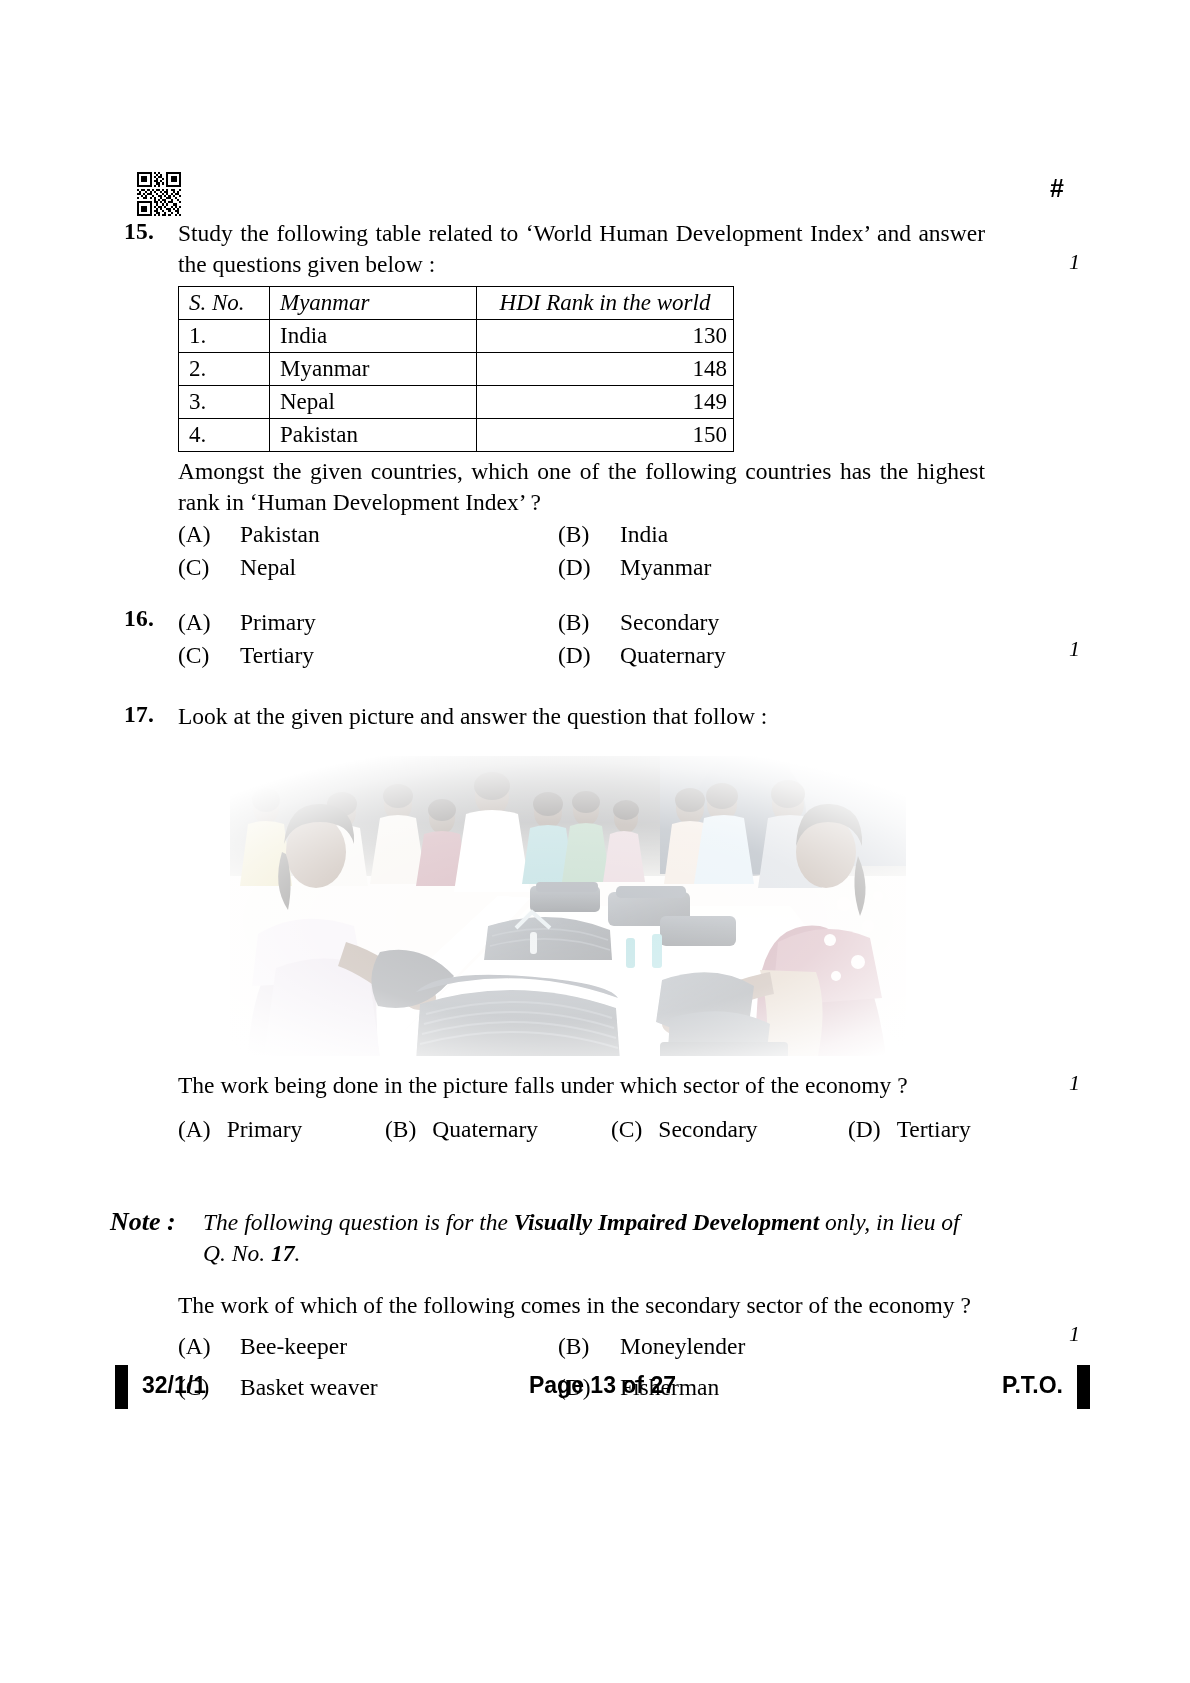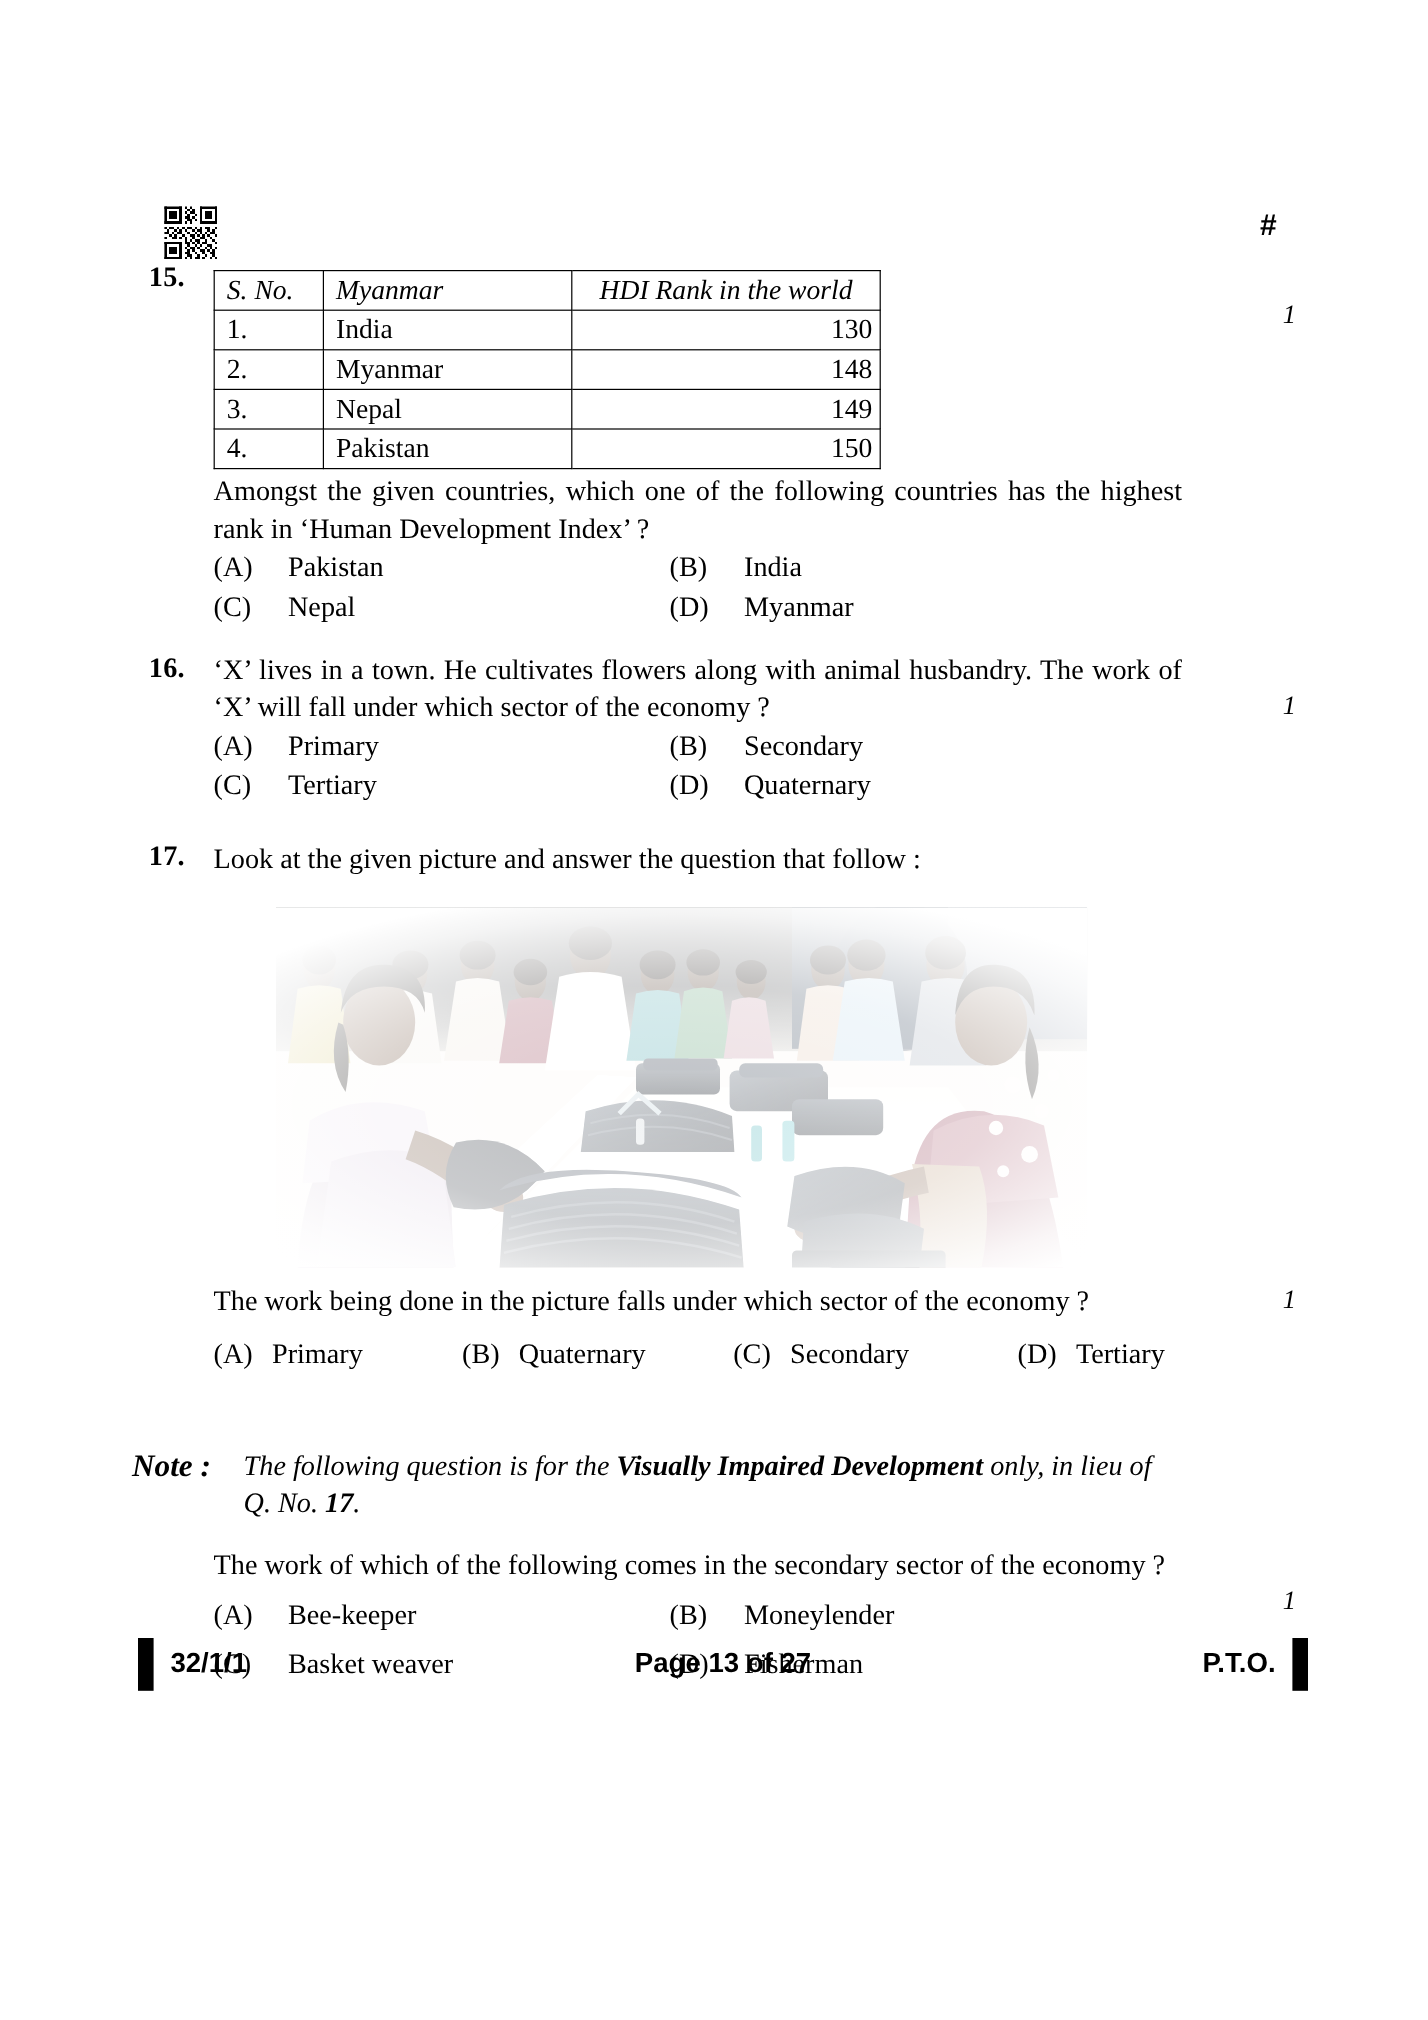--- a/index.html
+++ b/index.html
@@ -370,20 +370,21 @@
       </g>
     </svg>
   </div>
 
   <div class="hash-mark">#</div>
 
   <div class="content">
 
     <div class="qrow">
       <div class="qnum">15.</div>
+      <div class="qbody just">Study the following table related to ‘World Human Development Index’ and answer the questions given below :</div>
       <div class="marks" style="top:31px;">1</div>
     </div>
 
     <div class="hdi-table-wrap">
       <table class="hdi">
         <thead>
           <tr>
             <th class="c-sno">S. No.</th>
             <th class="c-country">Myanmar</th>
             <th class="c-rank">HDI Rank in the world</th>
@@ -438,21 +439,20 @@
           <span class="lab">(D)</span>
           <span>Myanmar</span>
         </div>
       </div>
     </div>
 
     <div class="sp-22"></div>
 
     <div class="qrow">
       <div class="qnum">16.</div>
-      <div class="qbody just">‘X’ lives in a town. He cultivates flowers along with animal husbandry. The work of ‘X’ will fall under which sector of the economy ?</div>
       <div class="marks" style="top:31px;">1</div>
     </div>
 
     <div class="opts opt-2col">
       <div class="opt-row">
         <div class="opt">
           <span class="lab">(A)</span>
           <span>Primary</span>
         </div>
         <div class="opt">

